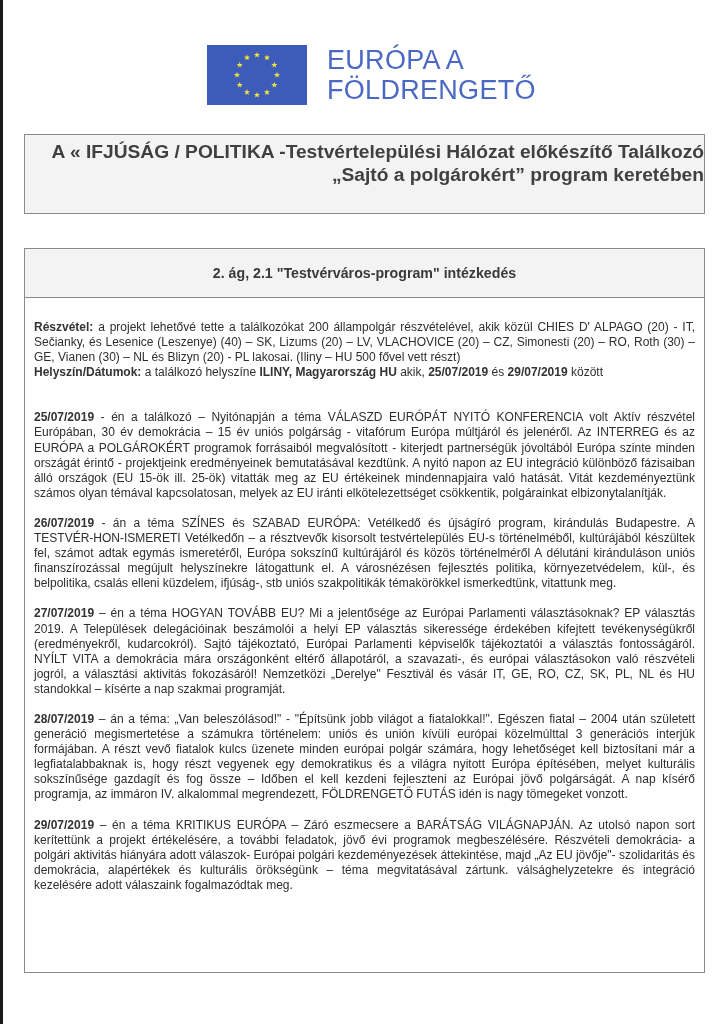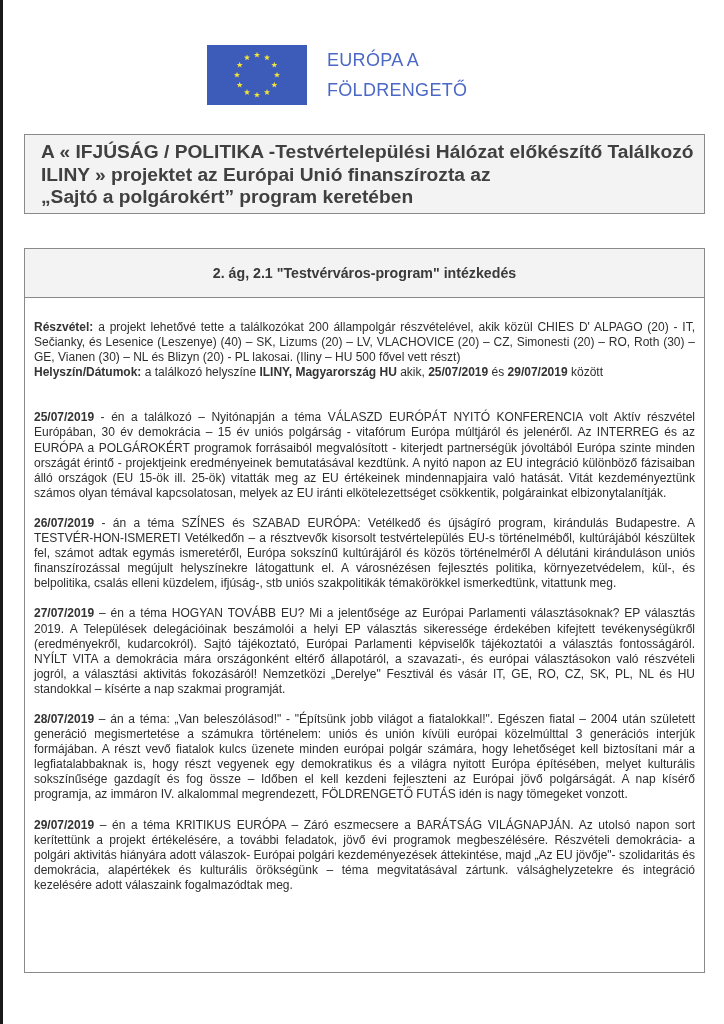--- a/index.html
+++ b/index.html
@@ -16,28 +16,28 @@
   }
   .header {
     position: absolute; left: 207px; top: 43px; height: 64px;
     display: flex; align-items: center;
   }
   .flag {
     width: 100px; height: 60px; background: #3d5bb8; position: relative;
   }
   .flag svg { position: absolute; left: 0; top: 0; }
   .brand {
-    margin-left: 20px; color: #4b68c4; font-size: 18px; line-height: 30px;
+    margin-left: 20px; color: #4b68c4; font-size: 27px; line-height: 30px;
     letter-spacing: 0.3px;
   }
   .brand div { white-space: nowrap; }
   .title-box {
     position: absolute; left: 24px; top: 134px; width: 681px; height: 80px;
     background: #f3f3f3; border: 1px solid #8a8a8a;
-    text-align: left; font-weight: bold; font-size: 19.2px; line-height: 22.5px;
+    text-align: right; font-weight: bold; font-size: 19.2px; line-height: 22.5px;
     color: #404040; padding-top: 6px; box-sizing: border-box; padding-left: 16px;
   }
   .main-box {
     position: absolute; left: 24px; top: 248px; width: 681px; height: 725px;
     border: 1px solid #8a8a8a; box-sizing: border-box;
   }
   .measure-bar {
     height: 48px; background: #f3f3f3; border-bottom: 1px solid #8a8a8a;
     text-align: center; font-weight: bold; font-size: 14.2px; line-height: 48px;
     color: #3a3a3a;
@@ -73,21 +73,20 @@
       </svg>
   </div>
   <div class="brand">
     <div>EURÓPA A</div>
     <div>FÖLDRENGETŐ</div>
   </div>
 </div>
 
 <div class="title-box">
   <div>A « IFJÚSÁG / POLITIKA -Testvértelepülési Hálózat előkészítő Találkozó</div>
-  <div>ILINY » projektet az Európai Unió finanszírozta az</div>
   <div>„Sajtó a polgárokért” program keretében</div>
 </div>
 
 <div class="main-box">
   <div class="measure-bar">2. ág, 2.1 "Testvérváros-program" intézkedés</div>
   <div class="content">
     <p><b>Részvétel:</b><span> a projekt lehetővé tette a találkozókat 200 állampolgár részvételével, akik közül CHIES D' ALPAGO (20) - IT, Sečianky, és Lesenice (Leszenye) (40) – SK,  Lizums (20) – LV, VLACHOVICE (20) – CZ, Simonesti (20) – RO, Roth (30) – GE, Vianen (30) – NL és  Blizyn (20) - PL lakosai. (Iliny – HU 500 fővel vett részt)</span></p>
     <p><b>Helyszín/Dátumok:</b><span> a találkozó helyszíne </span><b>ILINY, Magyarország HU</b><span> akik, </span><b>25/07/2019</b><span> és  </span><b>29/07/2019</b><span> között</span></p>
     <div class="gap"></div>
     <div class="gap"></div>

